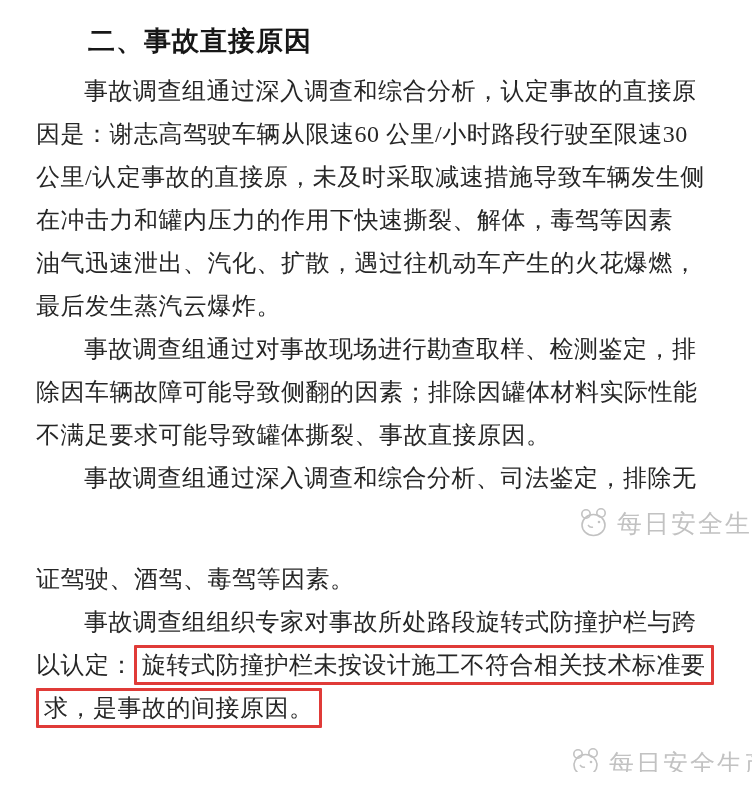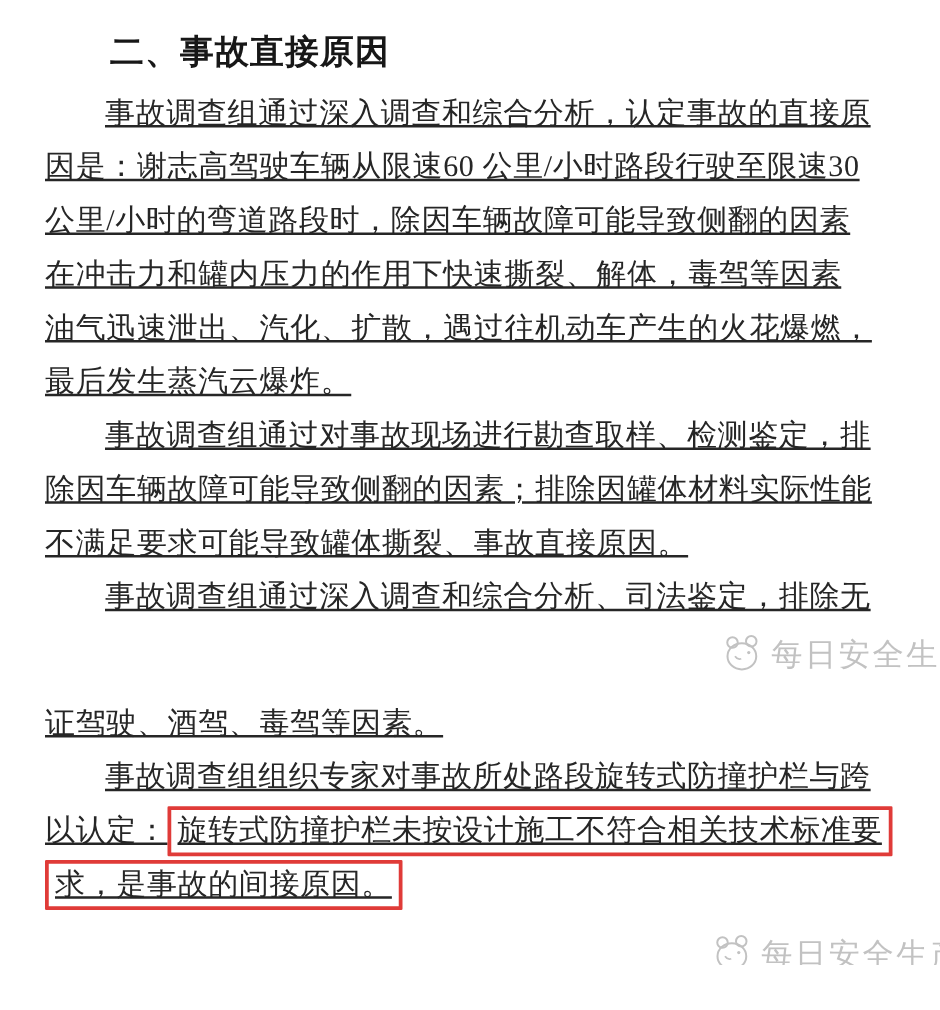--- a/index.html
+++ b/index.html
@@ -28,21 +28,20 @@
     letter-spacing: 1px;
   }
   .lines { margin-top: 14px; }
   .line {
     font-size: 24px;
     line-height: 43px;
     height: 43px;
     white-space: nowrap;
     color: var(--text-color, #262626);
     letter-spacing: 0.5px;
-    text-decoration: underline;
   }
   .indent {
     display: inline-block;
     height: 1px;
     vertical-align: baseline;
   }
   .hl {
     border: 3px solid var(--hl-color, #e03b38);
     padding: 4px 5px;
     border-radius: 1px;
@@ -62,21 +61,21 @@
 </style>
 </head>
 <body>
 
 <div class="page">
   <div class="content">
     <h2 class="heading">二、事故直接原因</h2>
     <div class="lines" id="doc-lines">
         <div class="line"><span class="indent" style="width: 48px;"></span><span>事故调查组通过深入调查和综合分析，认定事故的直接原</span></div>
         <div class="line"><span>因是：谢志高驾驶车辆从限速60 公里/小时路段行驶至限速30</span></div>
-        <div class="line"><span>公里/小时的弯道路段时，除因车辆故障可能导致侧翻的因素</span></div>
+        <div class="line"><span>公里/认定事故的直接原，未及时采取减速措施导致车辆发生侧</span></div>
         <div class="line"><span>在冲击力和罐内压力的作用下快速撕裂、解体，毒驾等因素</span></div>
         <div class="line"><span>油气迅速泄出、汽化、扩散，遇过往机动车产生的火花爆燃，</span></div>
         <div class="line"><span>最后发生蒸汽云爆炸。</span></div>
         <div class="line"><span class="indent" style="width: 48px;"></span><span>事故调查组通过对事故现场进行勘查取样、检测鉴定，排</span></div>
         <div class="line"><span>除因车辆故障可能导致侧翻的因素；排除因罐体材料实际性能</span></div>
         <div class="line"><span>不满足要求可能导致罐体撕裂、事故直接原因。</span></div>
         <div class="line"><span class="indent" style="width: 48px;"></span><span>事故调查组通过深入调查和综合分析、司法鉴定，排除无</span></div>
         <div class="line" style="margin-top: 58px;"><span>证驾驶、酒驾、毒驾等因素。</span></div>
         <div class="line"><span class="indent" style="width: 48px;"></span><span>事故调查组组织专家对事故所处路段旋转式防撞护栏与跨</span></div>
         <div class="line"><span>以认定：</span><span class="hl">旋转式防撞护栏未按设计施工不符合相关技术标准要</span></div>

